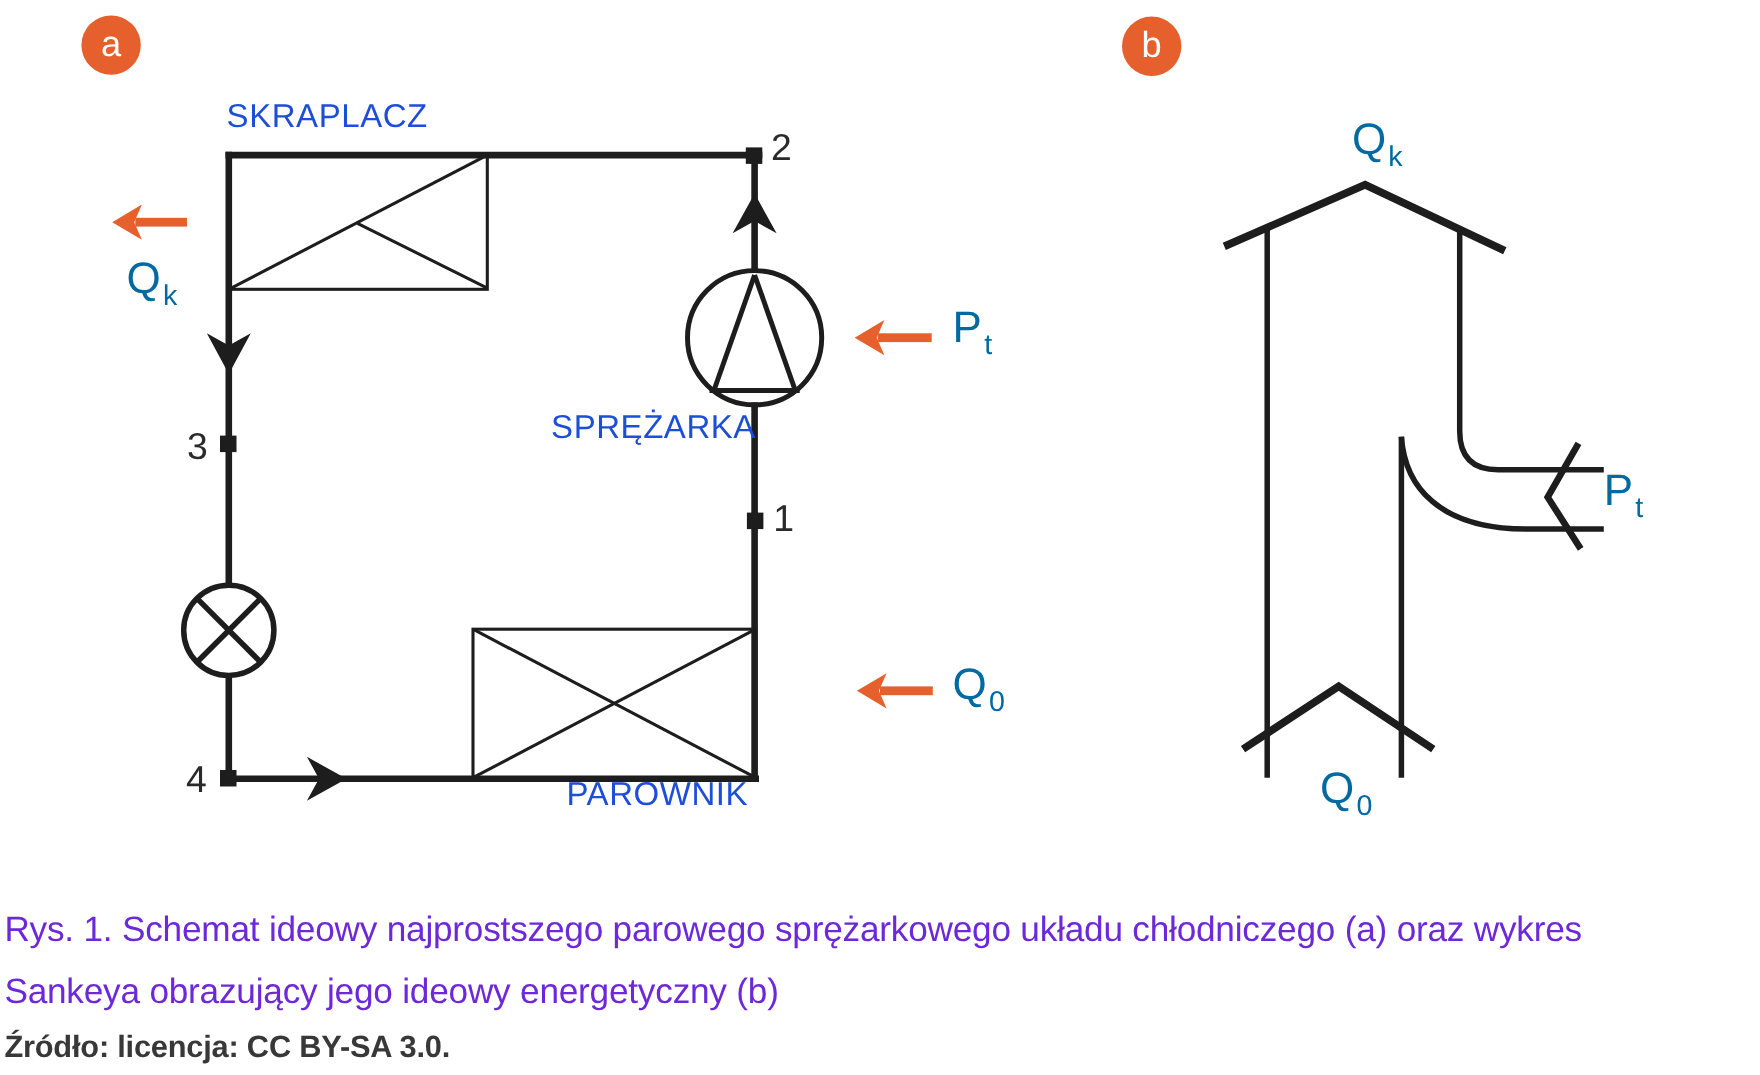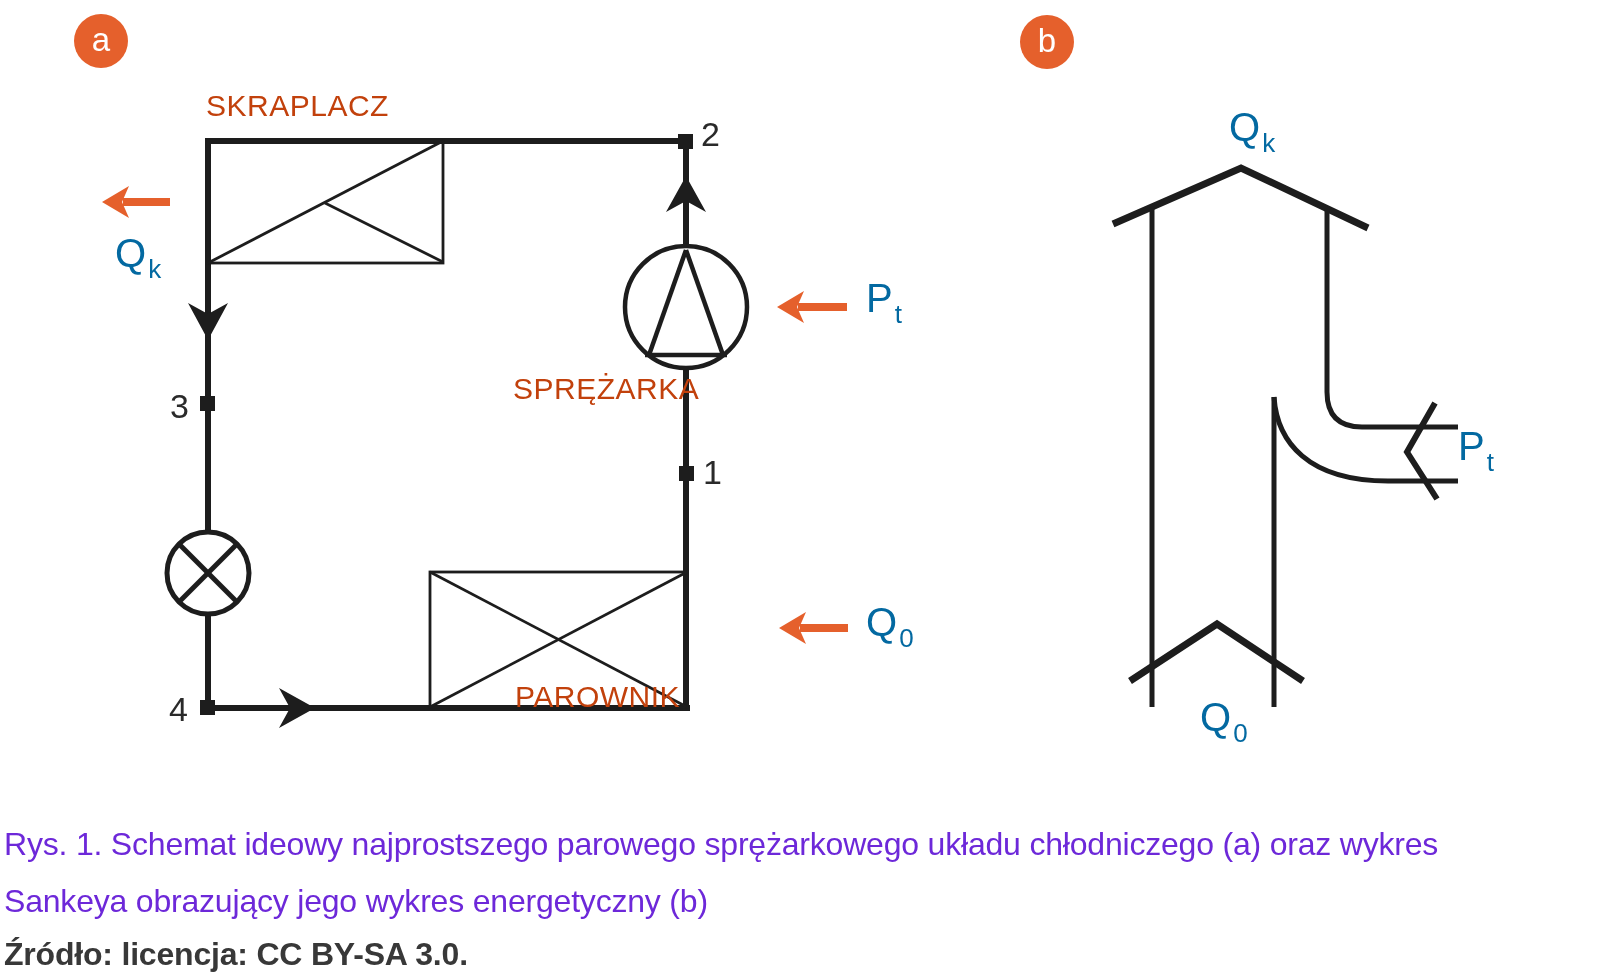--- a/index.html
+++ b/index.html
@@ -26,21 +26,21 @@
     align-items: center;
     justify-content: center;
     line-height: 1;
     padding-bottom: 3px;
     box-sizing: border-box;
   }
   .badge-a { left: 74px; top: 14px; }
   .badge-b { left: 1020px; top: 15px; }
   .lbl {
     position: absolute;
-    color: #c2410c;
+    color: #1d4ed8;
     font-size: 30px;
     letter-spacing: 0.5px;
     white-space: nowrap;
     line-height: 1.02;
   }
   .lbl2 { line-height: 40px; }
   .num {
     position: absolute;
     color: #2a2a2a;
     font-size: 34px;
@@ -62,21 +62,21 @@
     left: 4px;
     color: #6d28d9;
     font-size: 32px;
     letter-spacing: -0.2px;
     white-space: nowrap;
   }
   .source-line {
     position: absolute;
     left: 4px;
     color: #383838;
-    font-size: 32px;
+    font-size: 28px;
     font-weight: bold;
     letter-spacing: -0.2px;
     white-space: nowrap;
   }
 </style>
 </head>
 <body>
 
 <div class="page">
 
@@ -158,22 +158,22 @@
         <path d="M 1327 209 L 1327 392 Q 1327 427 1362 427 L 1458 427" stroke-width="5"></path>
         <line x1="1274" y1="397" x2="1274" y2="707" stroke-width="5"></line>
         <path d="M 1274 397 C 1277 442 1308 481 1388 481 L 1458 481" stroke-width="5"></path>
         <polyline points="1435,403 1407,452 1437,499" stroke-width="6"></polyline>
         <polyline points="1130,681 1217,624 1303,681" stroke-width="7"></polyline>
       </g>
     </g>
   </svg>
 
   <div class="lbl" style="left:206px; top:91px;">SKRAPLACZ</div>
-  <div class="lbl" style="left:501px; top:374px;margin-left:12px;">SPRĘŻARKA</div>
-  <div class="lbl" style="left:515px; top:682px;">PAROWNIK</div>
+  <div class="lbl" style="left:501px; top:374px;">SPRĘŻARKA</div>
+  <div class="lbl" style="left:515px; top:708px;">PAROWNIK</div>
 
   <div class="num" style="left:701px; top:115px;">2</div>
   <div class="num" style="left:703px; top:453px;">1</div>
   <div class="num" style="left:170px; top:387px;">3</div>
   <div class="num" style="left:169px; top:690px;">4</div>
 
   <div class="flow" style="left:115px; top:231px;">
     <span>Q</span><span class="sub">k</span>
   </div>
   <div class="flow" style="left:866px; top:276px;">
@@ -187,16 +187,16 @@
     <span>Q</span><span class="sub">k</span>
   </div>
   <div class="flow" style="left:1458px; top:424px;">
     <span>P</span><span class="sub">t</span>
   </div>
   <div class="flow" style="left:1200px; top:695px;">
     <span>Q</span><span class="sub">0</span>
   </div>
 
   <div class="caption-line" style="top:826px;">Rys. 1. Schemat ideowy najprostszego parowego sprężarkowego układu chłodniczego (a) oraz wykres</div>
-  <div class="caption-line" style="top:883px;">Sankeya obrazujący jego wykres energetyczny (b)</div>
+  <div class="caption-line" style="top:883px;">Sankeya obrazujący jego ideowy energetyczny (b)</div>
   <div class="source-line" style="top:936px;">Źródło: licencja: CC BY-SA 3.0.</div>
 
 </div>
 
 </body></html>

